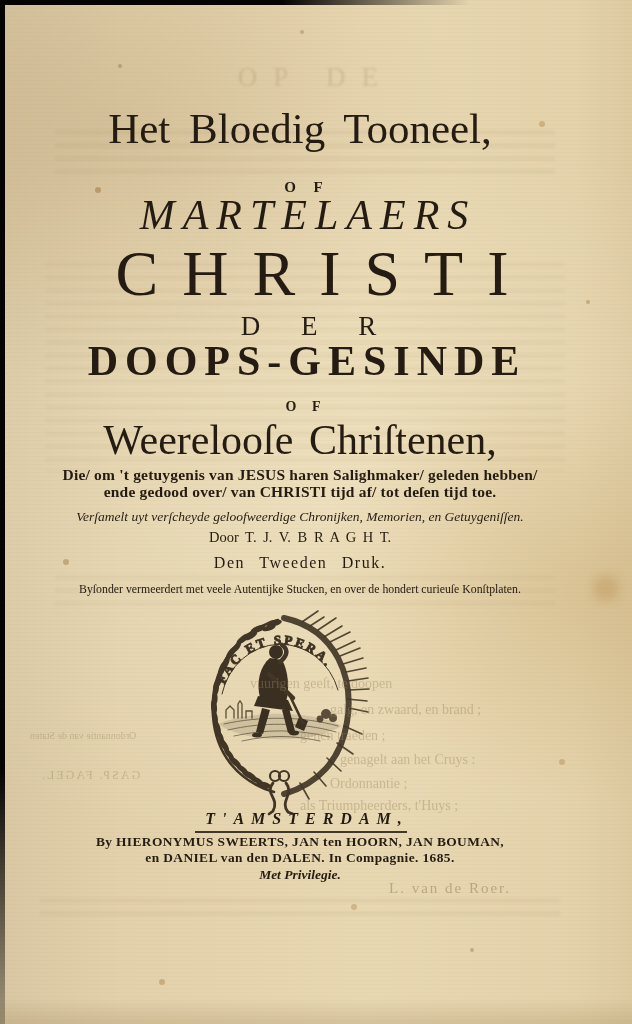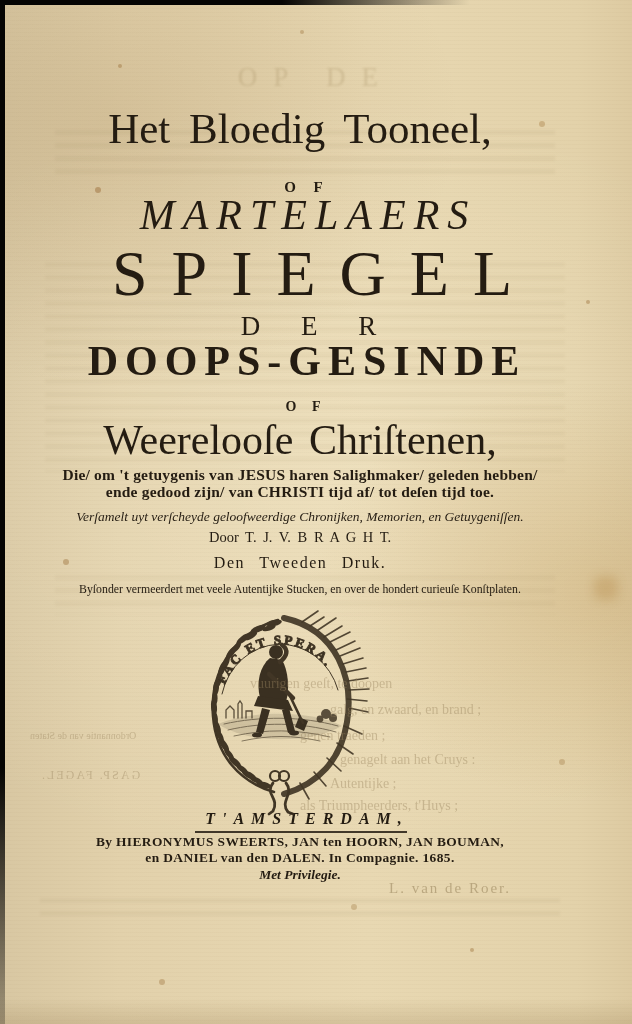--- a/index.html
+++ b/index.html
@@ -108,28 +108,28 @@
   <div class="ghost-par gp2"></div>
   <div class="ghost-par gp3"></div>
   <div class="ghost-par gp4"></div>
 
   <div class="print-col">
     <div class="line ghost t-header-ghost">OP DE</div>
 
     <div class="line t-line1">Het Bloedig Tooneel,</div>
     <div class="line t-of1">O F</div>
     <div class="line t-line2">MARTELAERS</div>
-    <div class="line t-line3">SPIEGEL</div>
+    <div class="line t-line3">CHRISTI</div>
     <div class="line t-der">D E R</div>
     <div class="line t-line4">DOOPS-GESINDE</div>
     <div class="line t-of2">O F</div>
     <div class="line t-line5">Weerelooſe Chriſtenen,</div>
 
     <div class="line t-black1">Die/ om 't getuygenis van JESUS haren Salighmaker/ geleden hebben/</div>
-    <div class="line t-black2">ende gedood zijn/ van CHRISTI tijd af/ tot deſen tijd toe.</div>
+    <div class="line t-black2">ende gedood over/ van CHRISTI tijd af/ tot deſen tijd toe.</div>
     <div class="line t-collected">Verſamelt uyt verſcheyde geloofweerdige Chronijken, Memorien, en Getuygeniſſen.</div>
     <div class="line t-author">Door T. J. V. B R A G H T.</div>
     <div class="line t-edition">Den Tweeden Druk.</div>
     <div class="line t-note">Byſonder vermeerdert met veele Autentijke Stucken, en over de hondert curieuſe Konſtplaten.</div>
 
     <div class="line t-city">T'AMSTERDAM,</div>
     <div class="line t-pub1">By HIERONYMUS SWEERTS, JAN ten HOORN, JAN BOUMAN,</div>
     <div class="line t-pub2">en DANIEL van den DALEN.  In Compagnie.  1685.</div>
     <div class="line t-priv">Met Privilegie.</div>
   </div>
@@ -232,21 +232,21 @@
       <circle cx="94" cy="170" r="5" stroke-width="2.2"></circle>
       <path d="M83,177 C74,188 90,192 83,205 l-4,3" stroke-width="2.8"></path>
       <path d="M96,177 C105,188 89,195 98,206 l5,2" stroke-width="2.8"></path>
     </g>
   </svg>
 
   <div class="ghost-line ghost gl0">vuurigen geeſt, te doopen</div>
   <div class="ghost-line ghost gl1">galg, en zwaard, en brand ;</div>
   <div class="ghost-line ghost gl2">genen traeden ;</div>
   <div class="ghost-line ghost gl3">genagelt aan het Cruys :</div>
-  <div class="ghost-line ghost gl4">Autentijke ;</div>
+  <div class="ghost-line ghost gl4">Ordonnantie ;</div>
   <div class="ghost-line ghost gl5">als Triumpheerders, t'Huys ;</div>
   <div class="ghost-line ghost mirrored gm0">Ordonnantie van de Staten</div>
   <div class="ghost-line ghost mirrored gm1">GASP. FAGEL.</div>
   <div class="ghost-line ghost-strong gsig">L. van de Roer.</div>
 
   <div class="foxing"></div>
   <div class="edge-right-band"></div>
   <div class="edge-bottom-band"></div>
   <div class="edge-top"></div>
   <div class="edge-left"></div>

